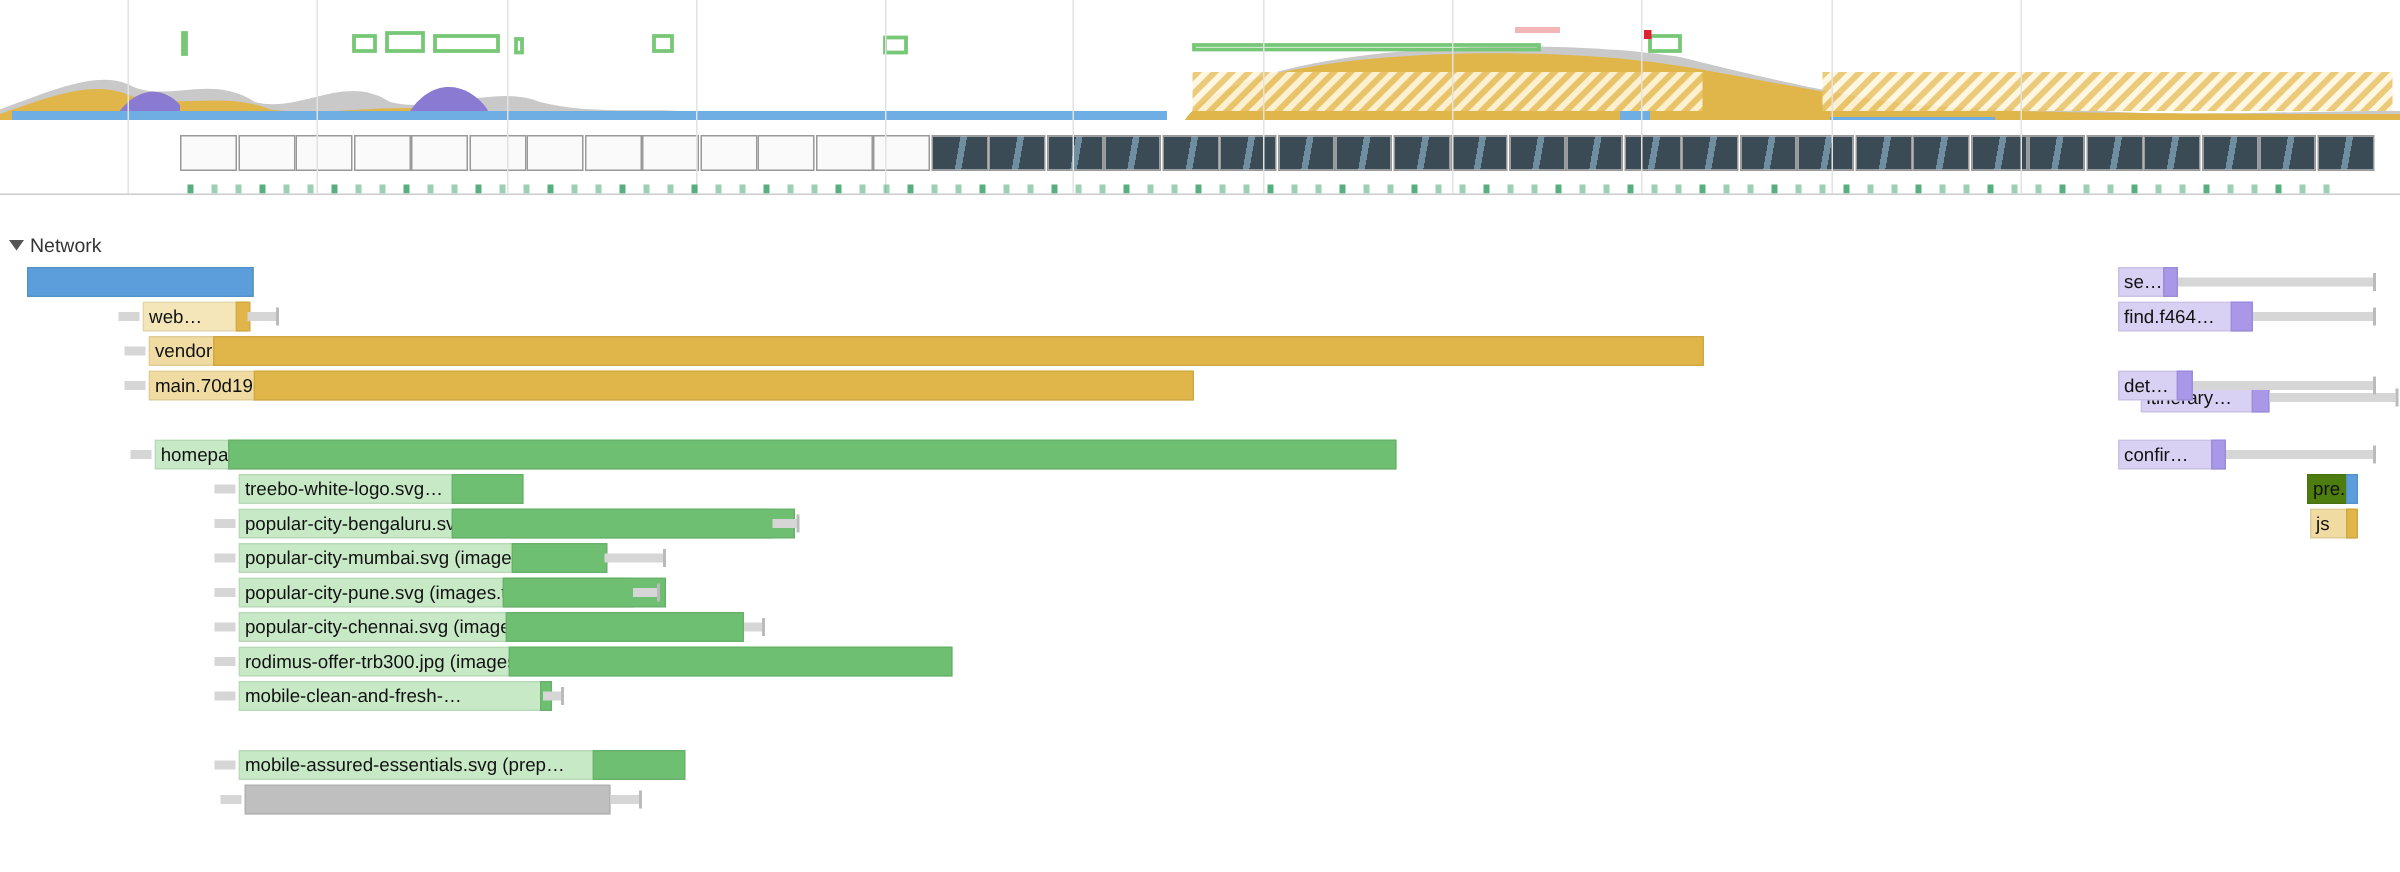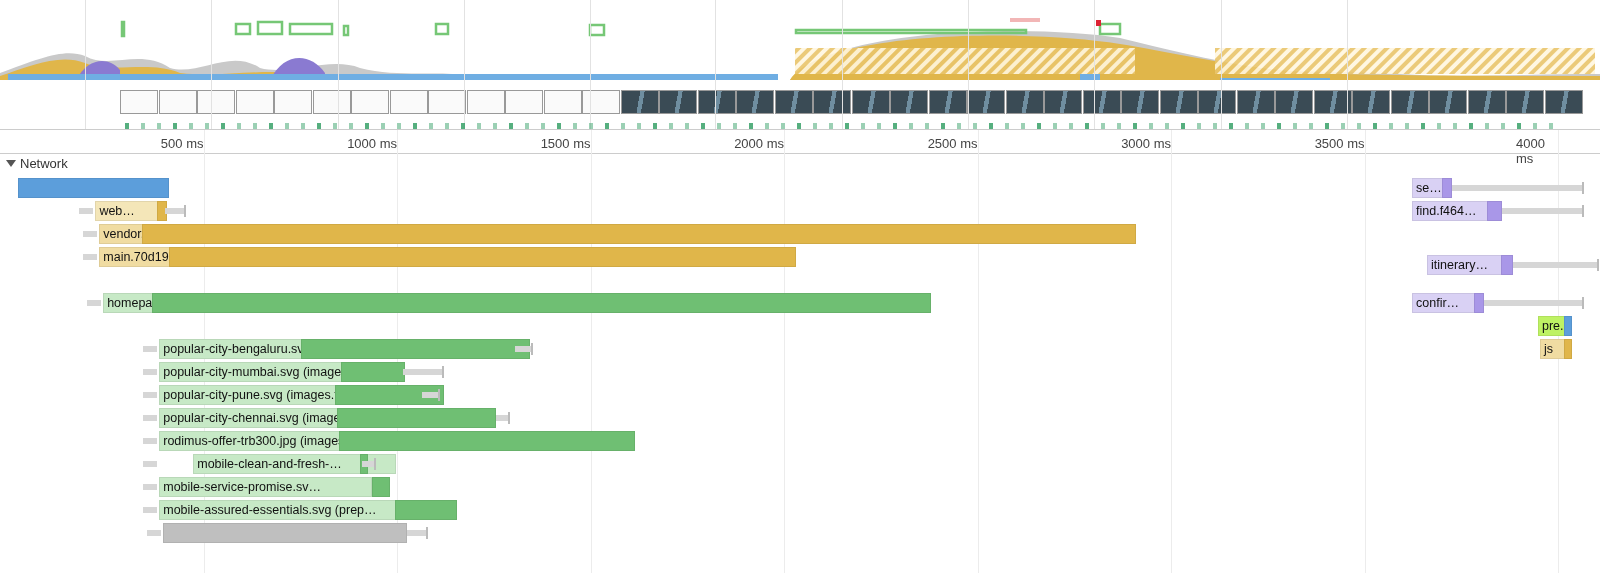--- a/index.html
+++ b/index.html
@@ -29,21 +29,21 @@
 
   .flame-main { position:absolute; top:178px; left:0; right:0; bottom:0; }
   .row { position:absolute; height:20px; border-radius:0; }
   .bar { position:absolute; top:0; height:100%; display:flex; align-items:center; padding:0 4px; font-size:12.5px; white-space:nowrap; overflow:hidden; }
   .lbl { color:#111; }
   .wait { position:absolute; top:7px; height:6px; background:#d6d6d6; }
   .tail { position:absolute; top:7px; height:6px; background:#d6d6d6; }
   .tick-right { position:absolute; top:4px; width:2px; height:12px; background:#bbb; }
 
   .c-blue-dark  { background:#5c9edb; color:#fff; }
-  .c-blue-lt    { background:#bef264; }
+  .c-blue-lt    { background:#4d7c0f; }
   .c-cream      { background:#f4e6b8; }
   .c-yellow     { background:#e0b64a; }
   .c-yellow-lt  { background:#f0dca2; }
   .c-green      { background:#6fbf73; }
   .c-green-lt   { background:#c7e9c6; }
   .c-grey       { background:#bfbfbf; }
   .c-grey-lt    { background:#e4e4e4; }
   .c-violet     { background:#a997e8; color:#111; }
   .c-violet-lt  { background:#d9d1f4; }
 
@@ -232,38 +232,20 @@
         <div class="tm" style="left: 1453px; opacity: 0.5;"></div>
         <div class="tm" style="left: 1469px; opacity: 0.85;"></div>
         <div class="tm" style="left: 1485px; opacity: 0.5;"></div>
         <div class="tm" style="left: 1501px; opacity: 0.5;"></div>
         <div class="tm" style="left: 1517px; opacity: 0.85;"></div>
         <div class="tm" style="left: 1533px; opacity: 0.5;"></div>
         <div class="tm" style="left: 1549px; opacity: 0.5;"></div>
       </div>
     </div>
 
-<div class="main-ruler">
-      <div class="mr-grid" style="left: 203.5px;"></div>
-      <div class="mr-tick" style="left: 203.5px;">500 ms</div>
-      <div class="mr-grid" style="left: 397px;"></div>
-      <div class="mr-tick" style="left: 397px;">1000 ms</div>
-      <div class="mr-grid" style="left: 590.5px;"></div>
-      <div class="mr-tick" style="left: 590.5px;">1500 ms</div>
-      <div class="mr-grid" style="left: 784px;"></div>
-      <div class="mr-tick" style="left: 784px;">2000 ms</div>
-      <div class="mr-grid" style="left: 977.5px;"></div>
-      <div class="mr-tick" style="left: 977.5px;">2500 ms</div>
-      <div class="mr-grid" style="left: 1171px;"></div>
-      <div class="mr-tick" style="left: 1171px;">3000 ms</div>
-      <div class="mr-grid" style="left: 1364.5px;"></div>
-      <div class="mr-tick" style="left: 1364.5px;">3500 ms</div>
-      <div class="mr-grid" style="left: 1558px;"></div>
-      <div class="mr-tick" style="left: 1558px;">4000 ms</div>
-    </div>
 
 <div class="net-header">
   <span class="tri"></span>
   <span>Network</span>
 </div>
 
 <div class="flame-main">
       <div class="row" style="top: 0px; left: 0px; right: 0px;">
         <div class="bar bord c-blue-lt" style="left: 18px; width: 150.93px;">
           <span class="lbl">bundle-ssr-…</span>
@@ -293,20 +275,27 @@
         <div class="bar bord c-yellow" style="left: 168.93px; width: 626.94px;"></div>
         <div class="wait" style="left: 83.27px; width: 14px;"></div>
       </div>
       <div class="row" style="top: 115px; left: 0px; right: 0px;">
         <div class="bar bord c-green-lt" style="left: 103.14px; width: 828.18px;">
           <span class="lbl">homepage-mobile-banner-5-5-17.jpg (images.treebohotels.com)</span>
         </div>
         <div class="bar bord c-green" style="left: 151.515px; width: 779.805px;"></div>
         <div class="wait" style="left: 87.14px; width: 14px;"></div>
       </div>
+      <div class="row" style="top: 138px; left: 0px; right: 0px;">
+        <div class="bar bord c-green-lt" style="left: 159.255px; width: 189.63px;">
+          <span class="lbl">treebo-white-logo.svg…</span>
+        </div>
+        <div class="bar bord c-green" style="left: 300.51px; width: 48.375px;"></div>
+        <div class="wait" style="left: 143.255px; width: 14px;"></div>
+      </div>
       <div class="row" style="top: 161px; left: 0px; right: 0px;">
         <div class="bar bord c-green-lt" style="left: 159.255px; width: 356.04px;">
           <span class="lbl">popular-city-bengaluru.svg (images.treebohot…</span>
         </div>
         <div class="bar bord c-green" style="left: 300.51px; width: 229.104px;"></div>
         <div class="tail" style="left: 515.295px; width: 15.48px;"></div>
         <div class="tick-right" style="left: 530.775px;"></div>
         <div class="wait" style="left: 143.255px; width: 14px;"></div>
       </div>
       <div class="row" style="top: 184px; left: 0px; right: 0px;">
@@ -337,33 +326,26 @@
         <div class="wait" style="left: 143.255px; width: 14px;"></div>
       </div>
       <div class="row" style="top: 253px; left: 0px; right: 0px;">
         <div class="bar bord c-green-lt" style="left: 159.255px; width: 476.01px;">
           <span class="lbl">rodimus-offer-trb300.jpg (images.treebohotels.com)</span>
         </div>
         <div class="bar bord c-green" style="left: 339.21px; width: 296.055px;"></div>
         <div class="wait" style="left: 143.255px; width: 14px;"></div>
       </div>
       <div class="row" style="top: 276px; left: 0px; right: 0px;">
-        <div class="bar bord c-green-lt" style="left: 159.255px; width: 203.175px; margin-left: 34px;">
+        <div class="bar bord c-green-lt" style="left: 159.255px; width: 203.175px;">
           <span class="lbl">mobile-clean-and-fresh-…</span>
         </div>
         <div class="bar bord c-green" style="left: 360.495px; width: 4px;"></div>
         <div class="tail" style="left: 362.43px; width: 11.61px;"></div>
         <div class="tick-right" style="left: 374.04px;"></div>
-        <div class="wait" style="left: 143.255px; width: 14px;"></div>
-      </div>
-      <div class="row" style="top: 299px; left: 0px; right: 0px;">
-        <div class="bar bord c-green-lt" style="left: 159.255px; width: 212.85px;">
-          <span class="lbl">mobile-service-promise.sv…</span>
-        </div>
-        <div class="bar bord c-green" style="left: 372.105px; width: 17.415px;"></div>
         <div class="wait" style="left: 143.255px; width: 14px;"></div>
       </div>
       <div class="row" style="top: 322px; left: 0px; right: 0px;">
         <div class="bar bord c-green-lt" style="left: 159.255px; width: 288.315px;">
           <span class="lbl">mobile-assured-essentials.svg (prep…</span>
         </div>
         <div class="bar bord c-green" style="left: 395.325px; width: 61.92px;"></div>
         <div class="wait" style="left: 143.255px; width: 14px;"></div>
       </div>
       <div class="row" style="top: 345px; left: 0px; right: 0px;">
@@ -392,20 +374,28 @@
         <div class="tick-right" style="left: 1582px;"></div>
       </div>
       <div class="row" style="top: 46px; left: 15px; right: 0px; margin-top: 31px;">
         <div class="bar bord c-violet-lt" style="left: 1412px; width: 86px;">
           <span class="lbl">itinerary…</span>
         </div>
         <div class="bar bord c-violet" style="left: 1486px; width: 12px;"></div>
         <div class="tail" style="left: 1498px; width: 84px;"></div>
         <div class="tick-right" style="left: 1582px;"></div>
       </div>
+      <div class="row" style="top: 69px; left: 0px; right: 0px;">
+        <div class="bar bord c-violet-lt" style="left: 1412px; width: 50px;">
+          <span class="lbl">det…</span>
+        </div>
+        <div class="bar bord c-violet" style="left: 1451px; width: 11px;"></div>
+        <div class="tail" style="left: 1462px; width: 120px;"></div>
+        <div class="tick-right" style="left: 1582px;"></div>
+      </div>
       <div class="row" style="top: 115px; left: 0px; right: 0px; padding-left: 36px;">
         <div class="bar bord c-violet-lt" style="left: 1412px; width: 72px;">
           <span class="lbl">confir…</span>
         </div>
         <div class="bar bord c-violet" style="left: 1474px; width: 10px;"></div>
         <div class="tail" style="left: 1484px; width: 98px;"></div>
         <div class="tick-right" style="left: 1582px;"></div>
       </div>
       <div class="row" style="top: 138px; left: 0px; right: 0px;">
         <div class="bar bord c-blue-lt" style="left: 1538px; width: 32px;">

